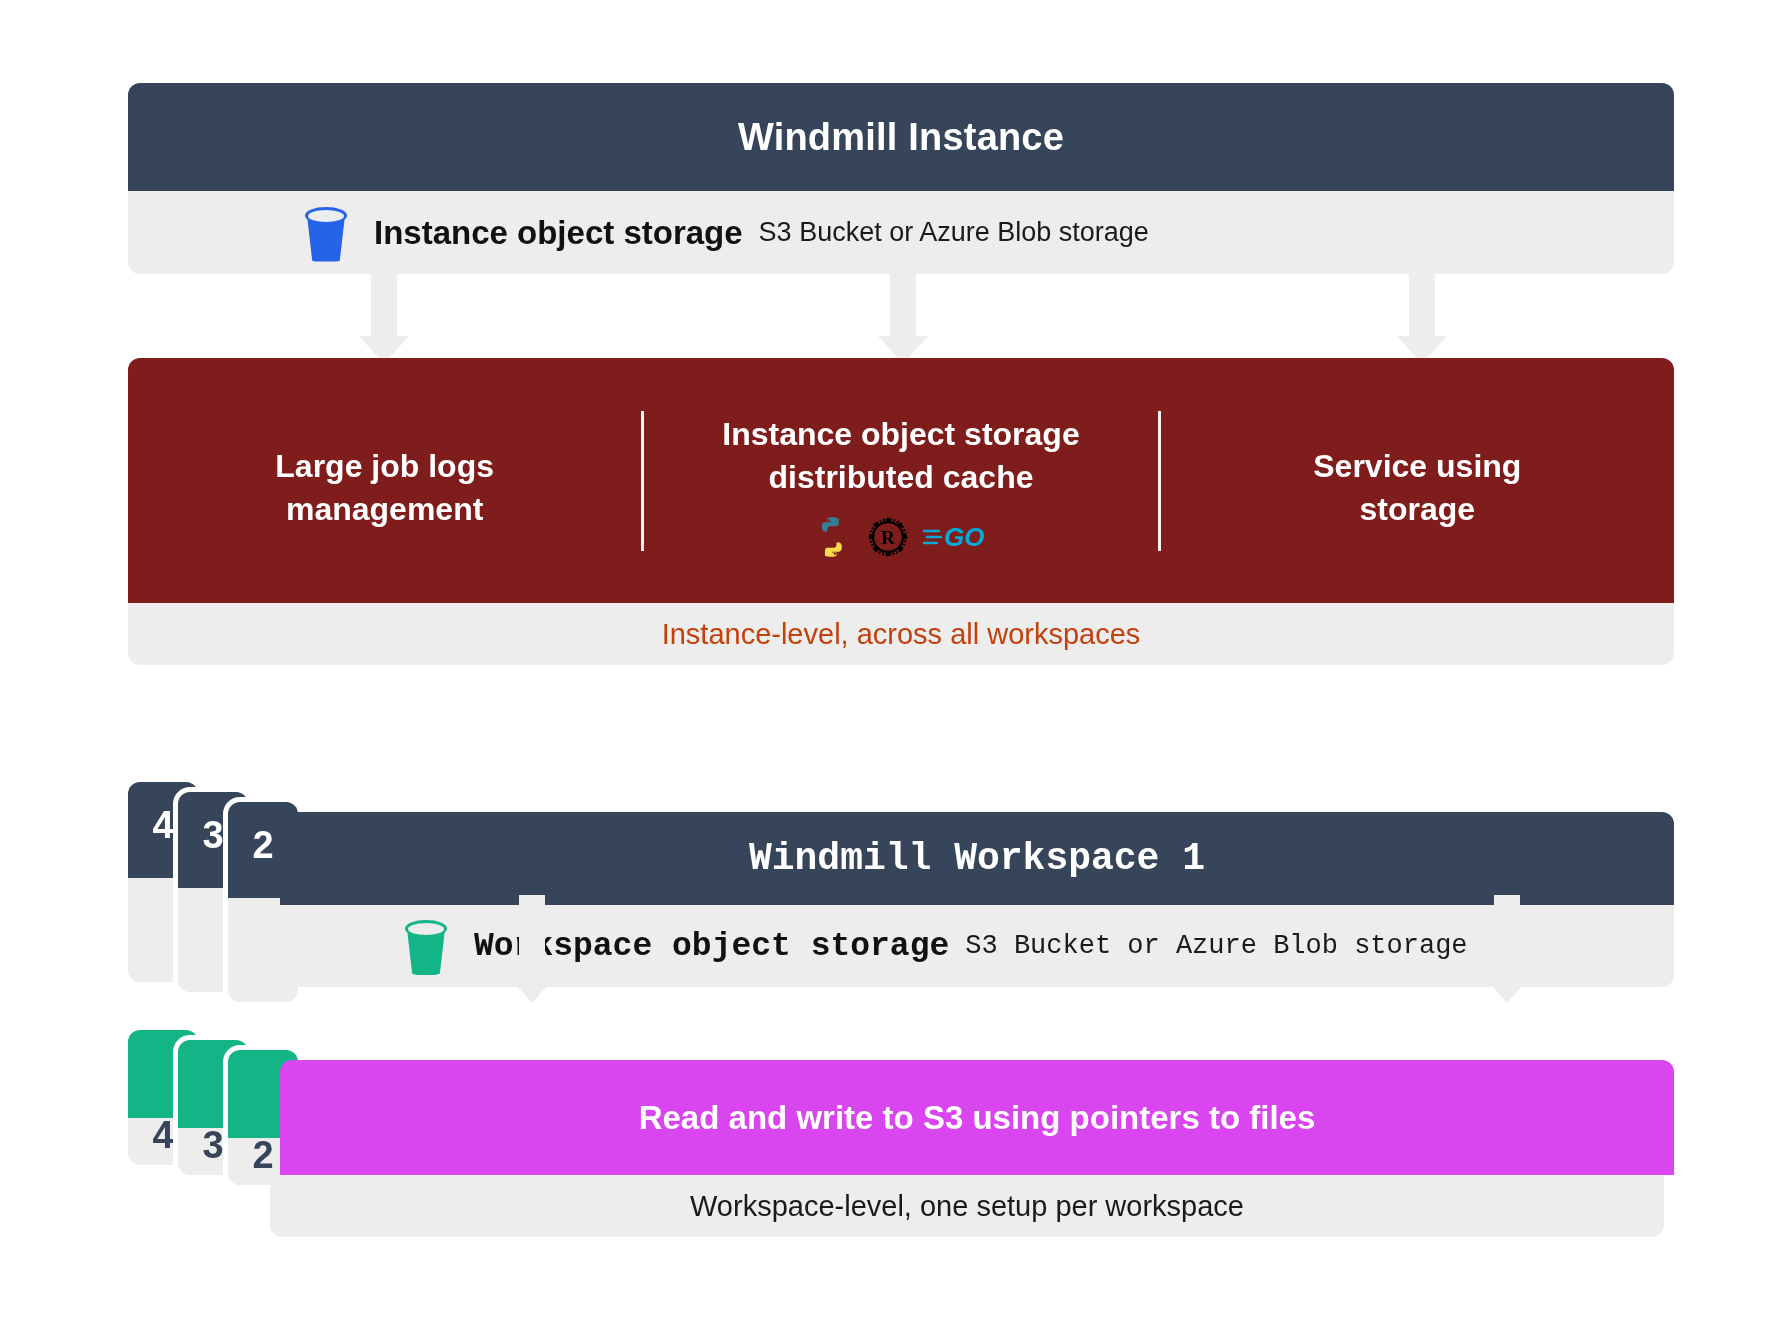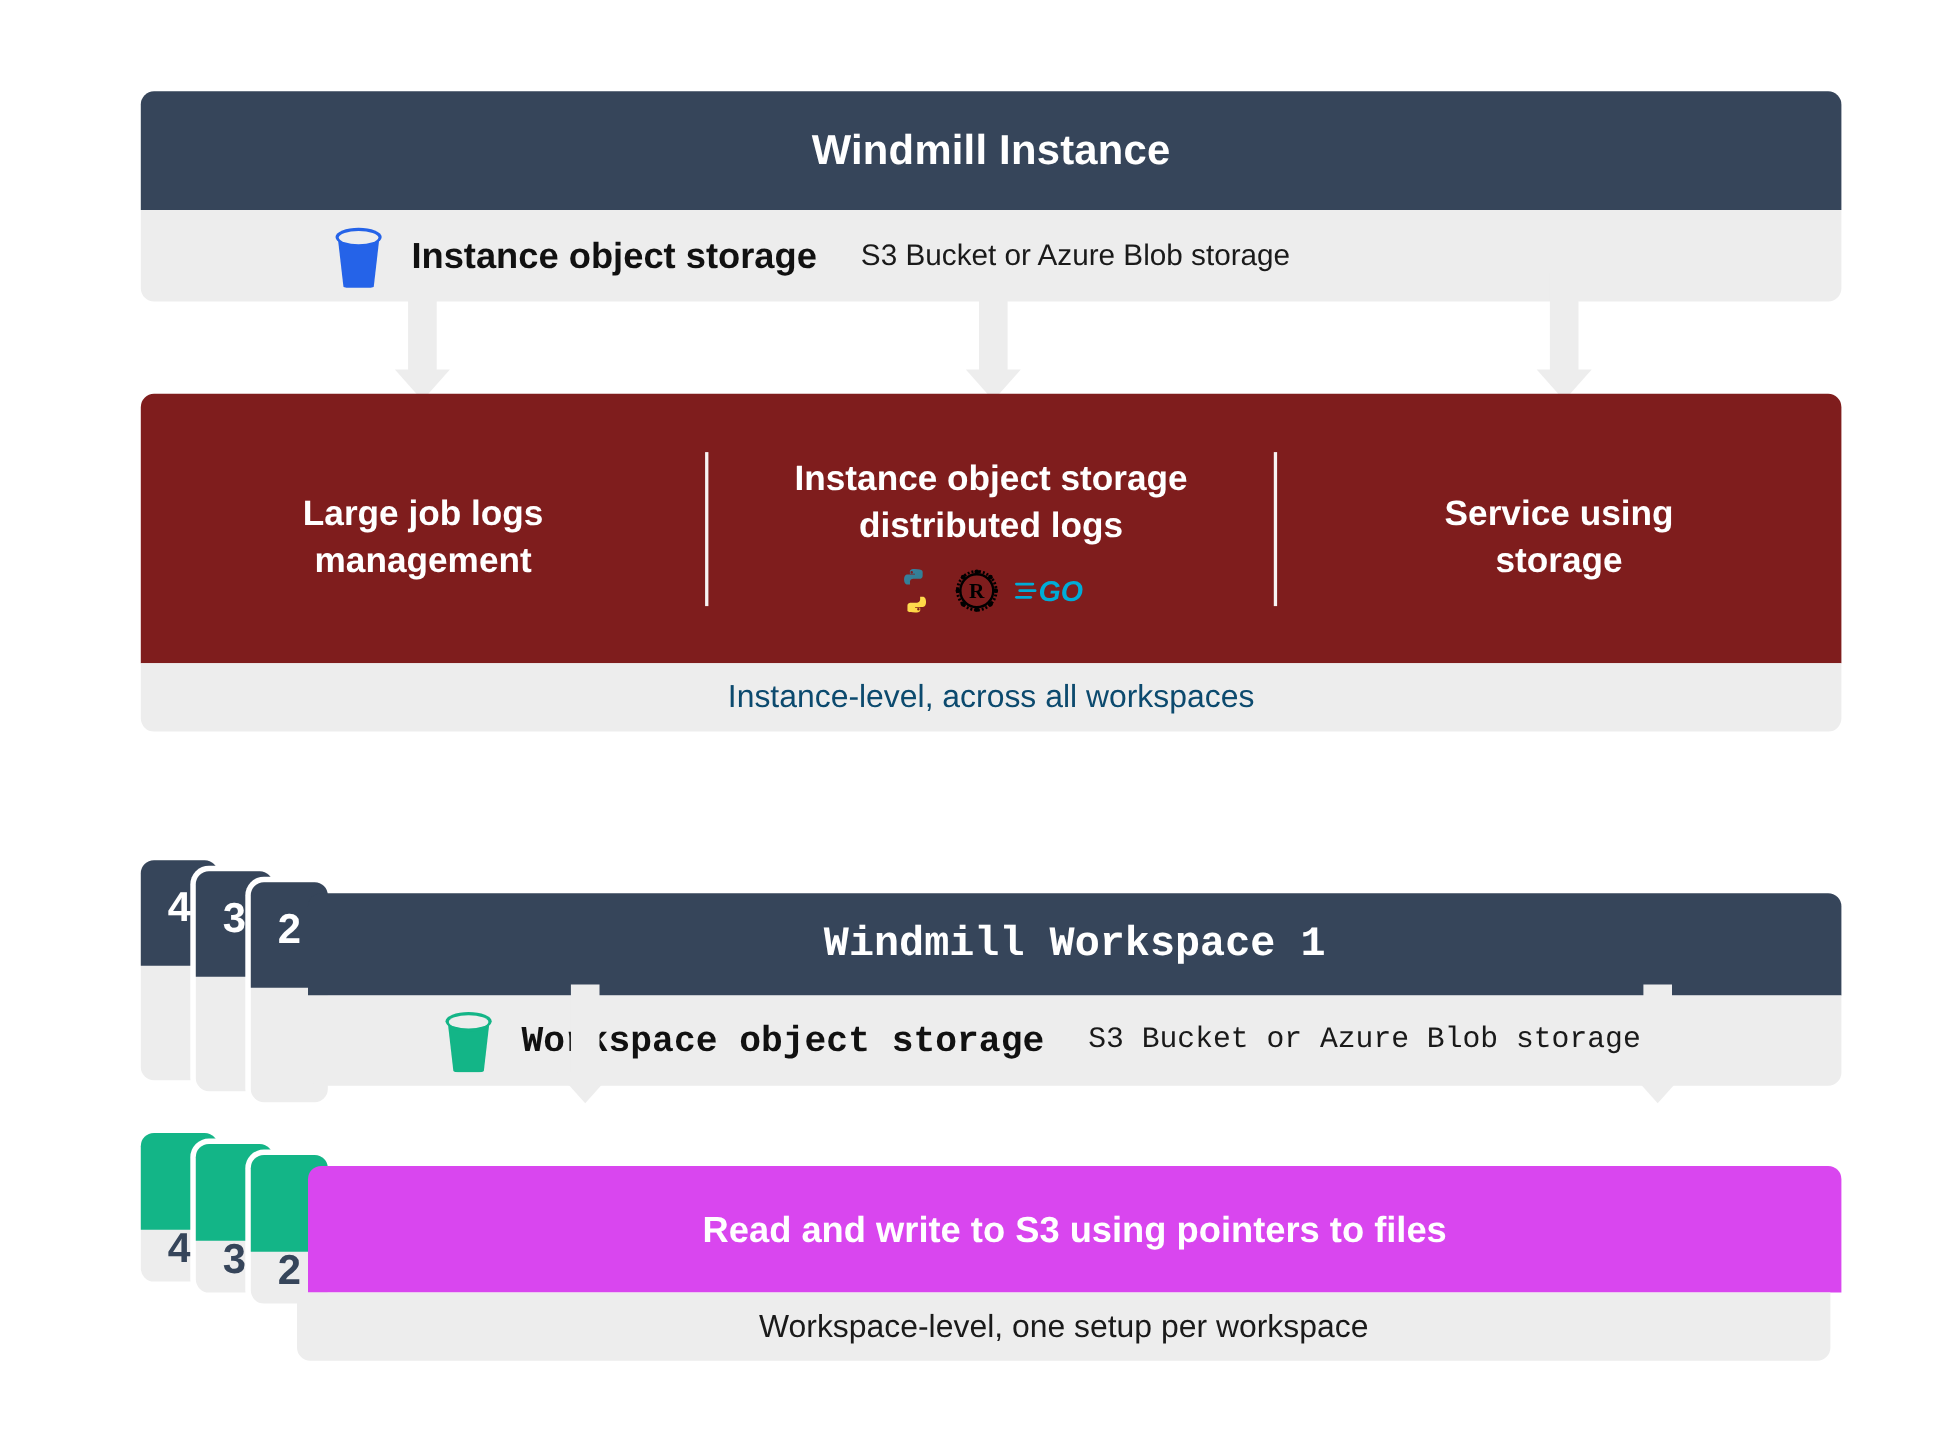--- a/index.html
+++ b/index.html
@@ -109,21 +109,21 @@
   .storage-label {
     font-size: 33px;
     font-weight: bold;
     color: #111111;
     white-space: nowrap;
   }
   .storage-sub {
     font-size: 27px;
     color: #1a1a1a;
     white-space: nowrap;
-    margin-left: 40px;
+    margin-left: 16px;
   }
 
   
   .arrow {
     position: absolute;
     width: 26px;
     background: #ededed;
   }
   .arrow .head {
     position: absolute;
@@ -175,21 +175,21 @@
     margin-top: 14px;
     height: 50px;
   }
   #instance-footer-strip {
     position: absolute;
     left: 128px;
     top: 603px;
     width: 1546px;
     height: 62px;
     font-size: 29px;
-    color: #0c4a6e;
+    color: #c2410c;
   }
 
   
   .stack-card {
     position: absolute;
     border-radius: 12px;
     background: #ededed;
     box-shadow: 0 0 0 5px #ffffff;
   }
   .stack-card .cap {
@@ -295,21 +295,21 @@
 
     <div class="blue-col">
       <span>Large job logs</span>
       <span>management</span>
     </div>
 
     <div class="blue-sep"></div>
 
     <div class="blue-col">
       <span>Instance object storage</span>
-      <span>distributed logs</span>
+      <span>distributed cache</span>
       <span class="lang-row">
 
         <span>
           <svg class="lang-logo" width="44" height="44" viewBox="0 0 100 100">
             <defs>
               <linearGradient id="pyBlue" x1="0" y1="0" x2="1" y2="1">
                 <stop offset="0%" stop-color="#3a7fa0"></stop>
                   <stop offset="100%" stop-color="#2f7f8f"></stop>
               </linearGradient>
               <linearGradient id="pyYel" x1="0" y1="0" x2="1" y2="1">

